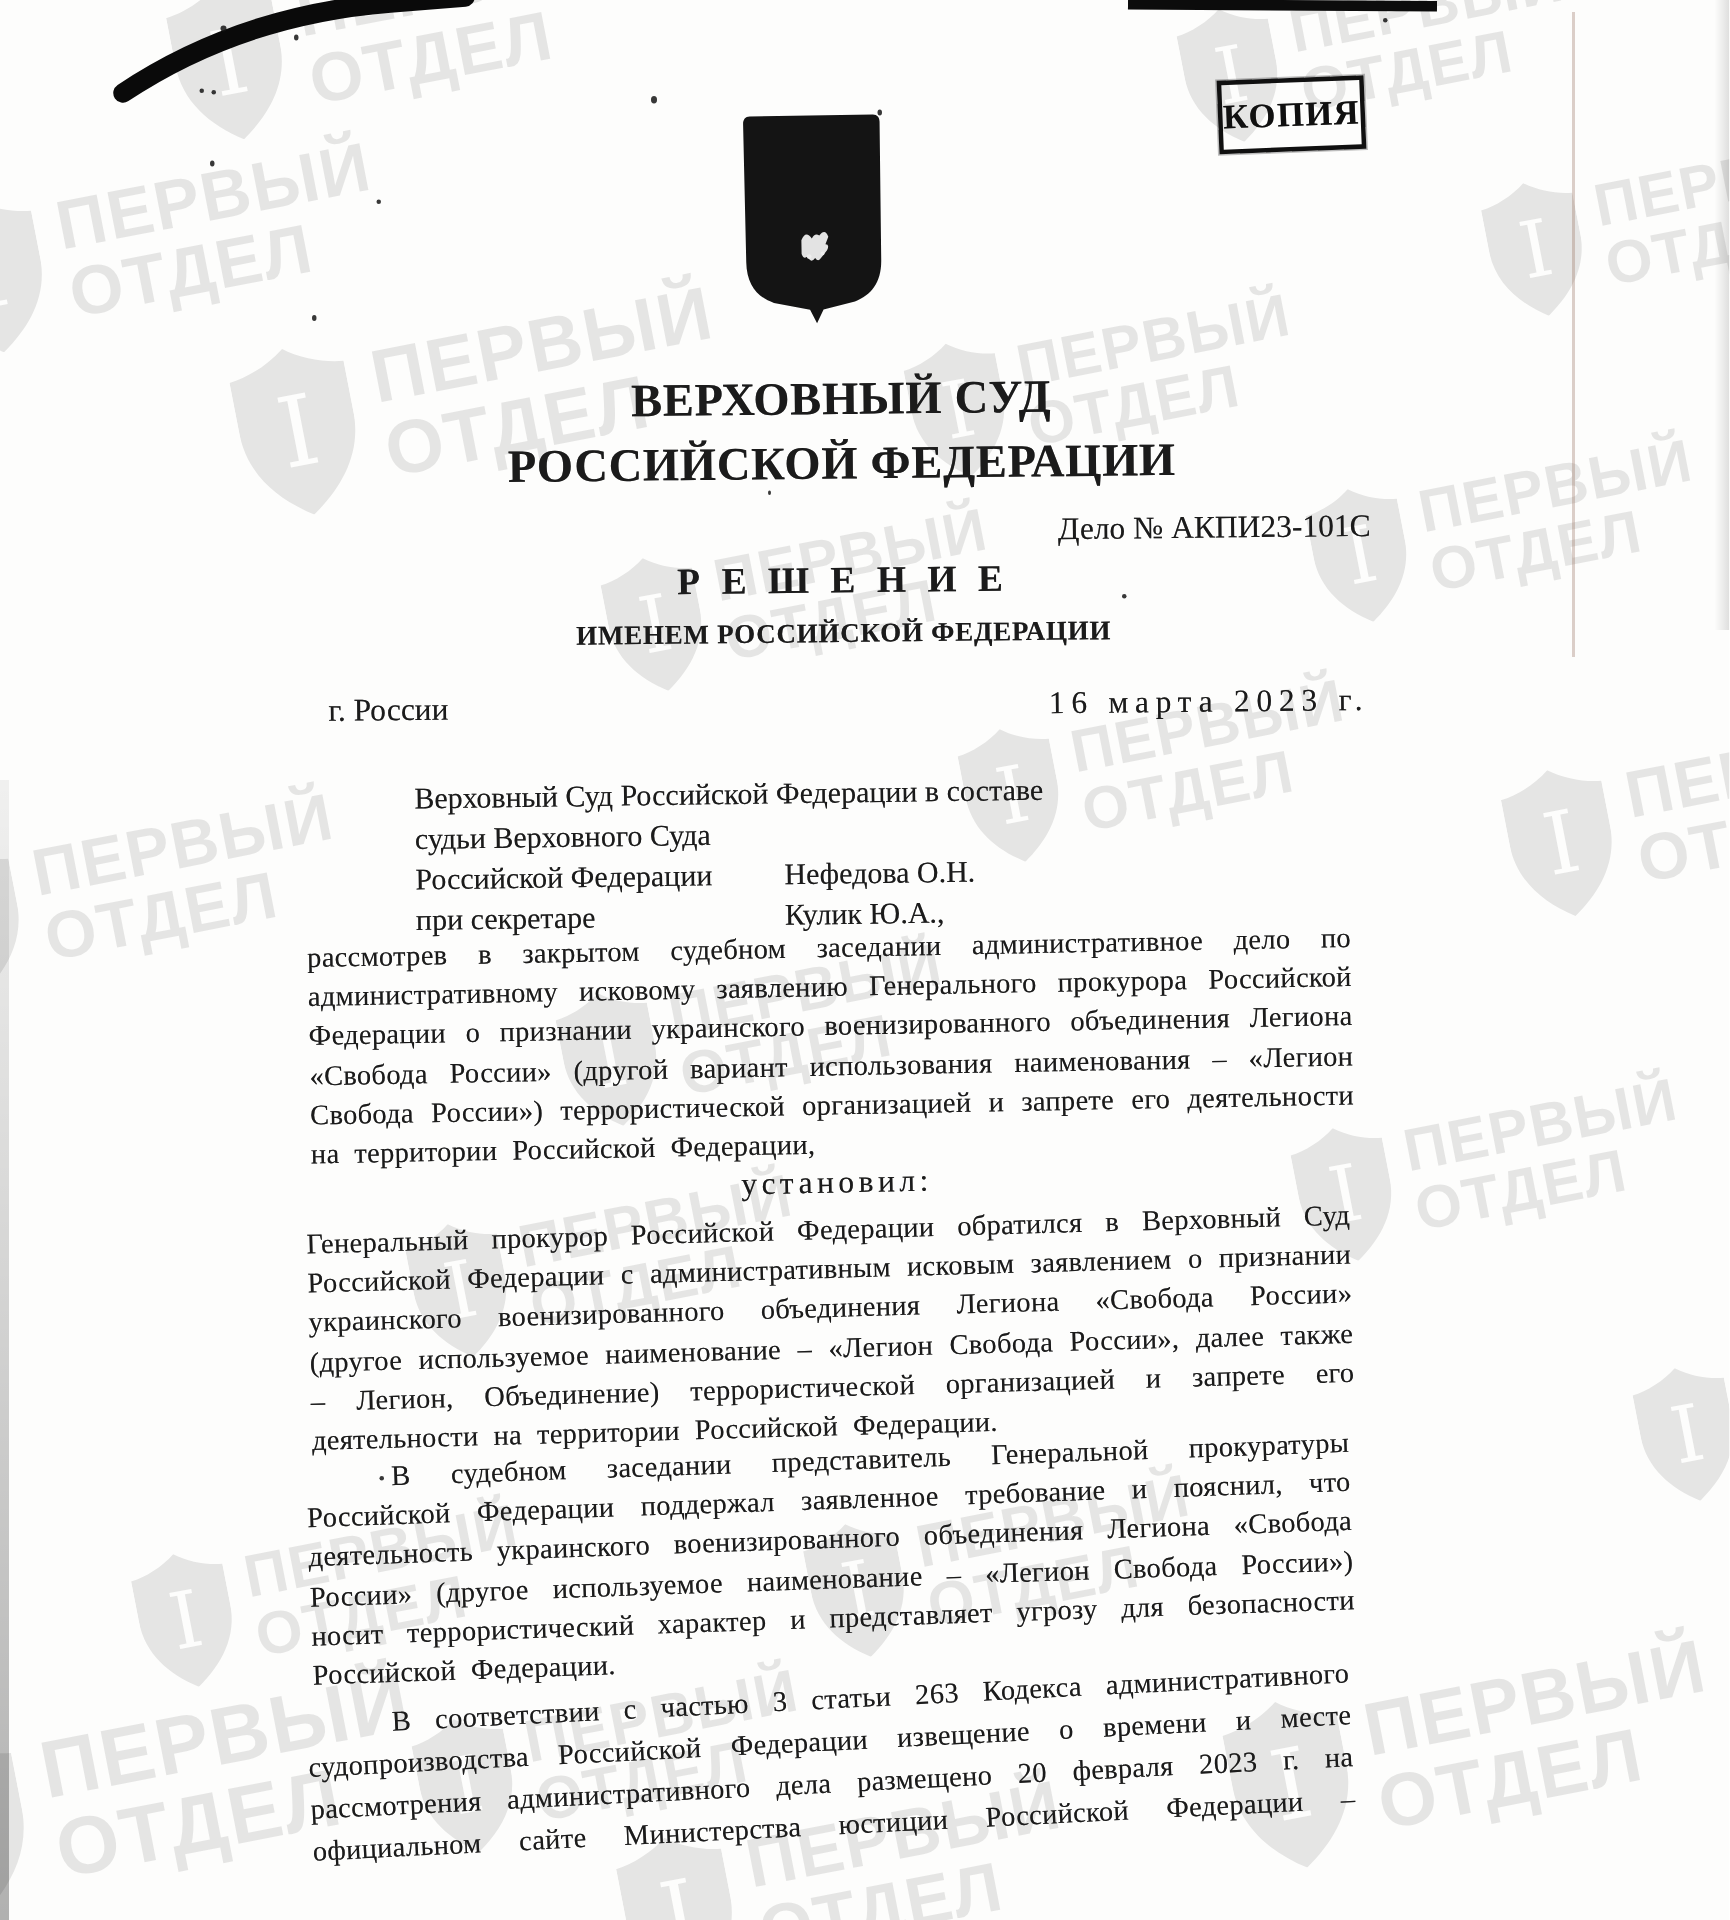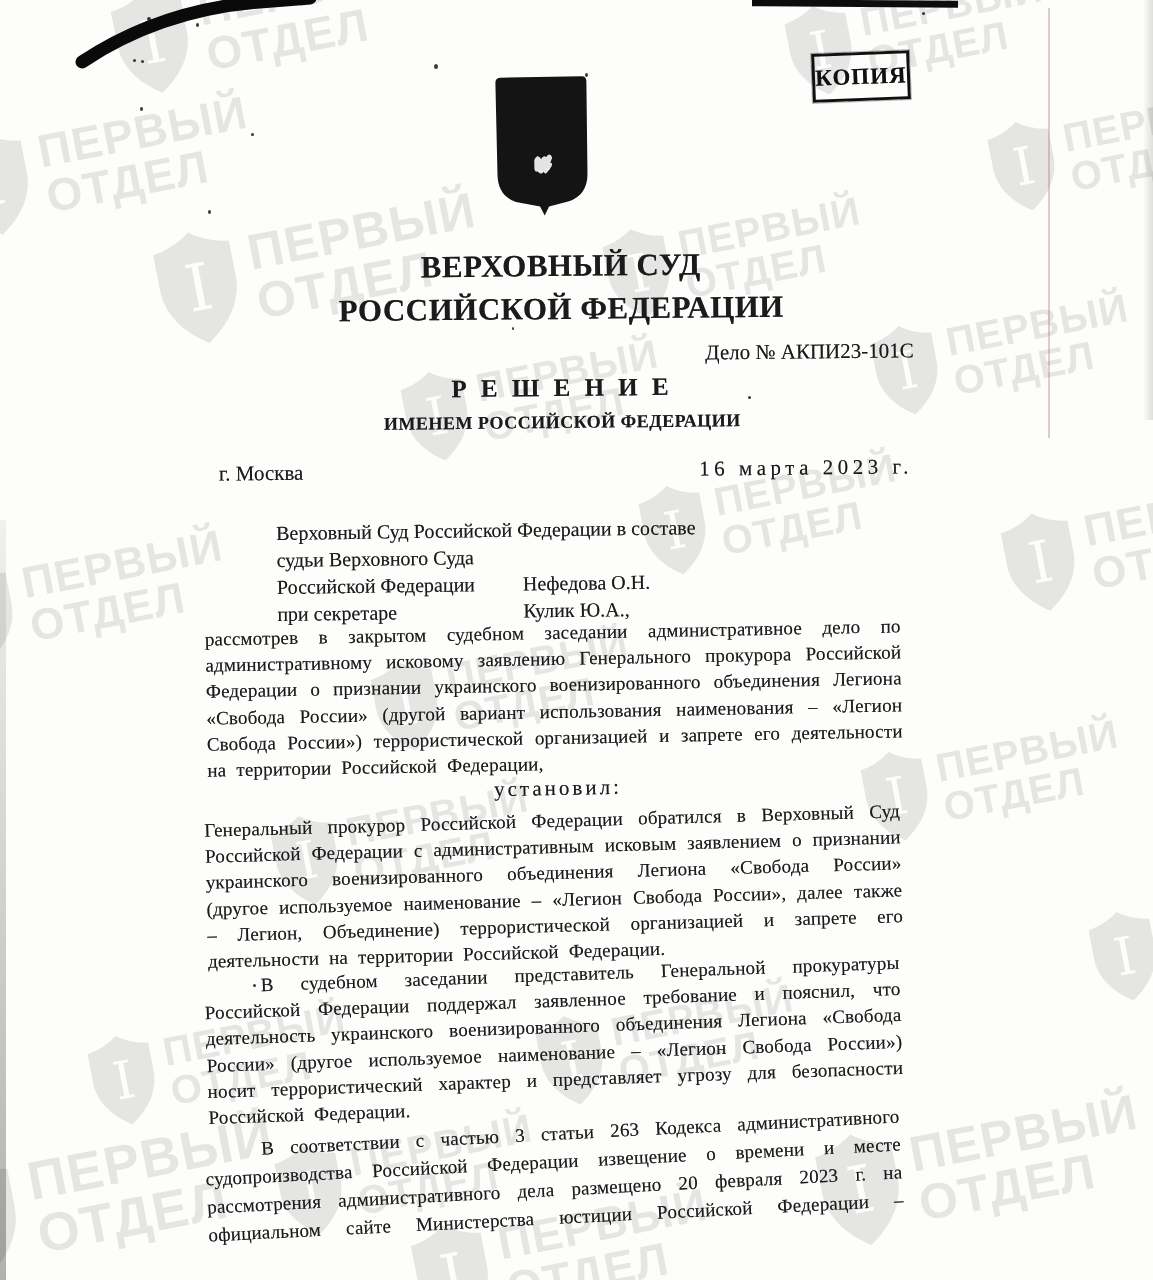--- a/index.html
+++ b/index.html
@@ -304,21 +304,21 @@
 
     <div class="header-group">
       <div class="court-name">
         <div>ВЕРХОВНЫЙ СУД</div>
         <div>РОССИЙСКОЙ ФЕДЕРАЦИИ</div>
       </div>
       <div class="case-number">Дело № АКПИ23-101С</div>
       <div class="decision-title">Р Е Ш Е Н И Е</div>
       <div class="in-name">ИМЕНЕМ РОССИЙСКОЙ ФЕДЕРАЦИИ</div>
       <div class="city-date">
-        <span class="city">г. Москва</span>
+        <span class="city">г. России</span>
         <span class="date">16 марта 2023 г.</span>
       </div>
     </div>
 
     <div class="composition">
       <div>Верховный Суд Российской Федерации в составе</div>
       <div>судьи Верховного Суда</div>
       <div>
         <span class="comp-label">Российской Федерации</span>
         <span>Нефедова О.Н.</span>

